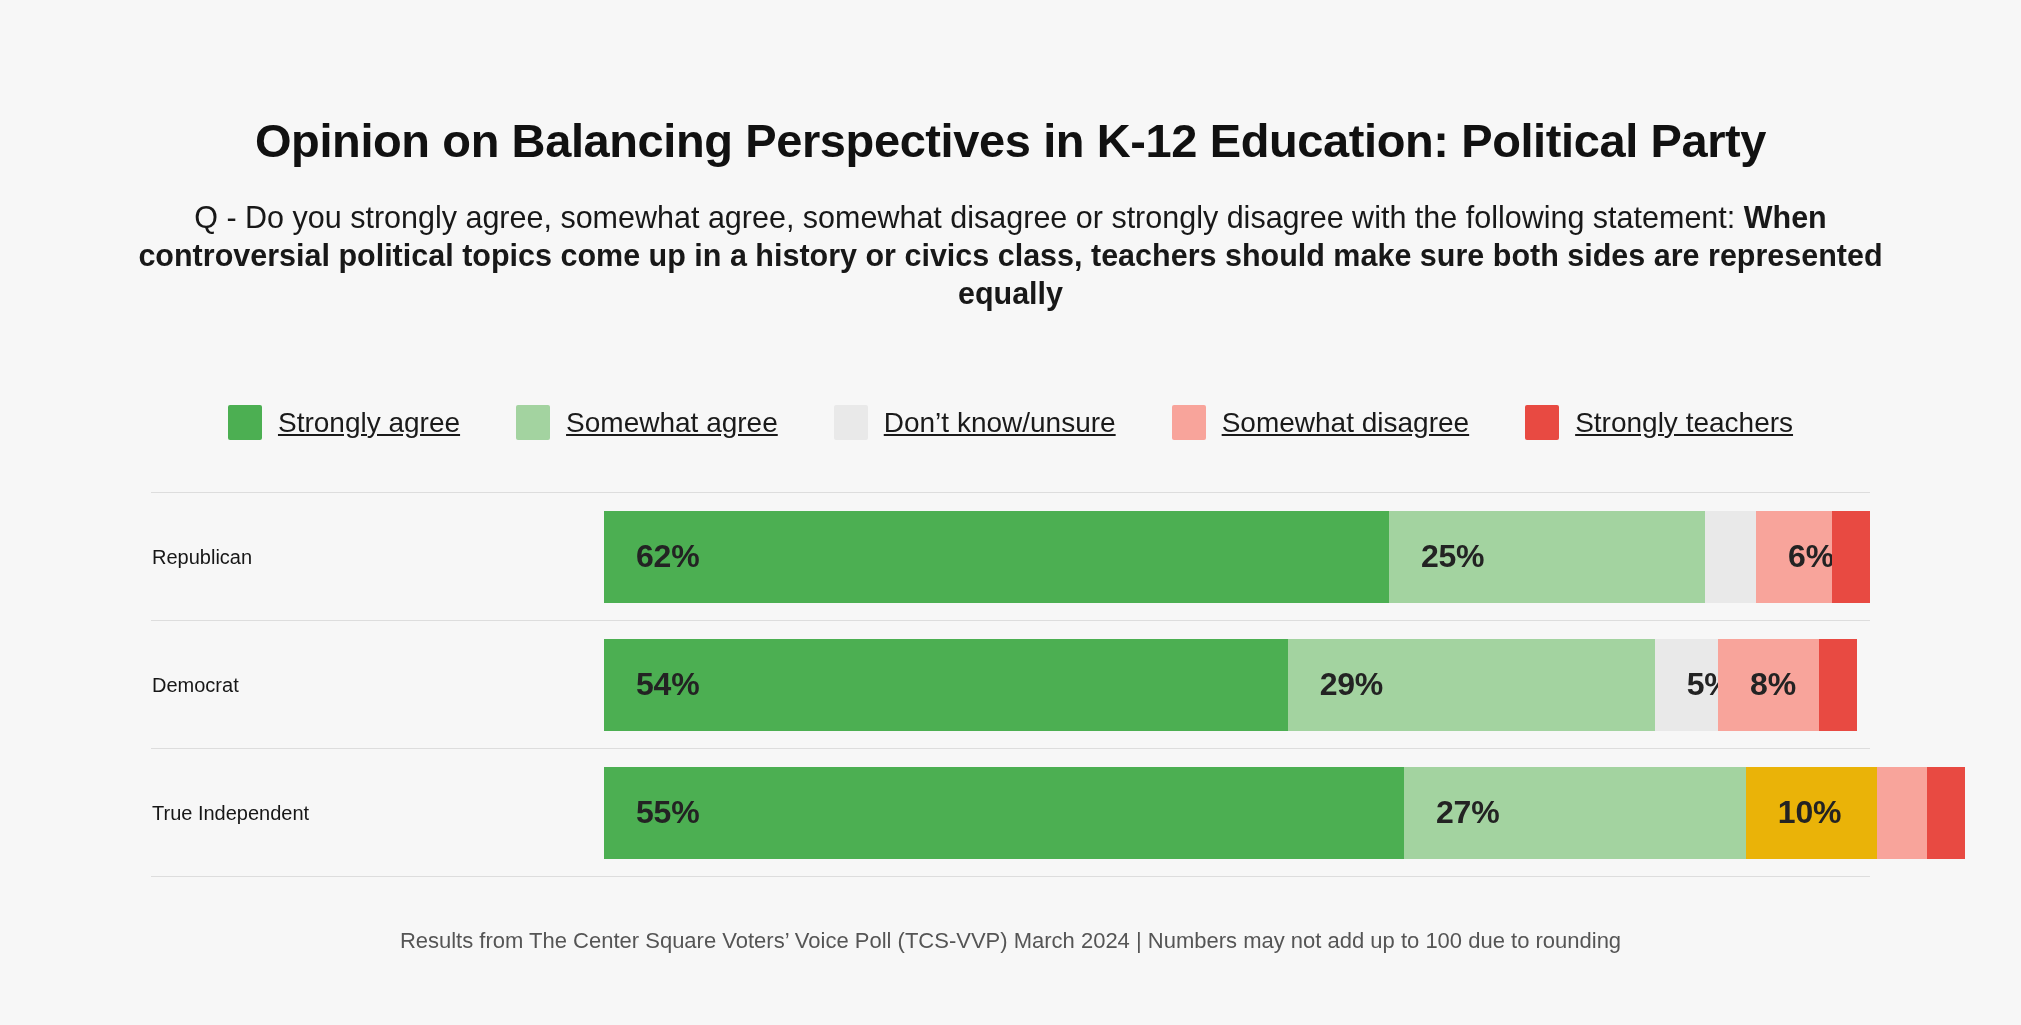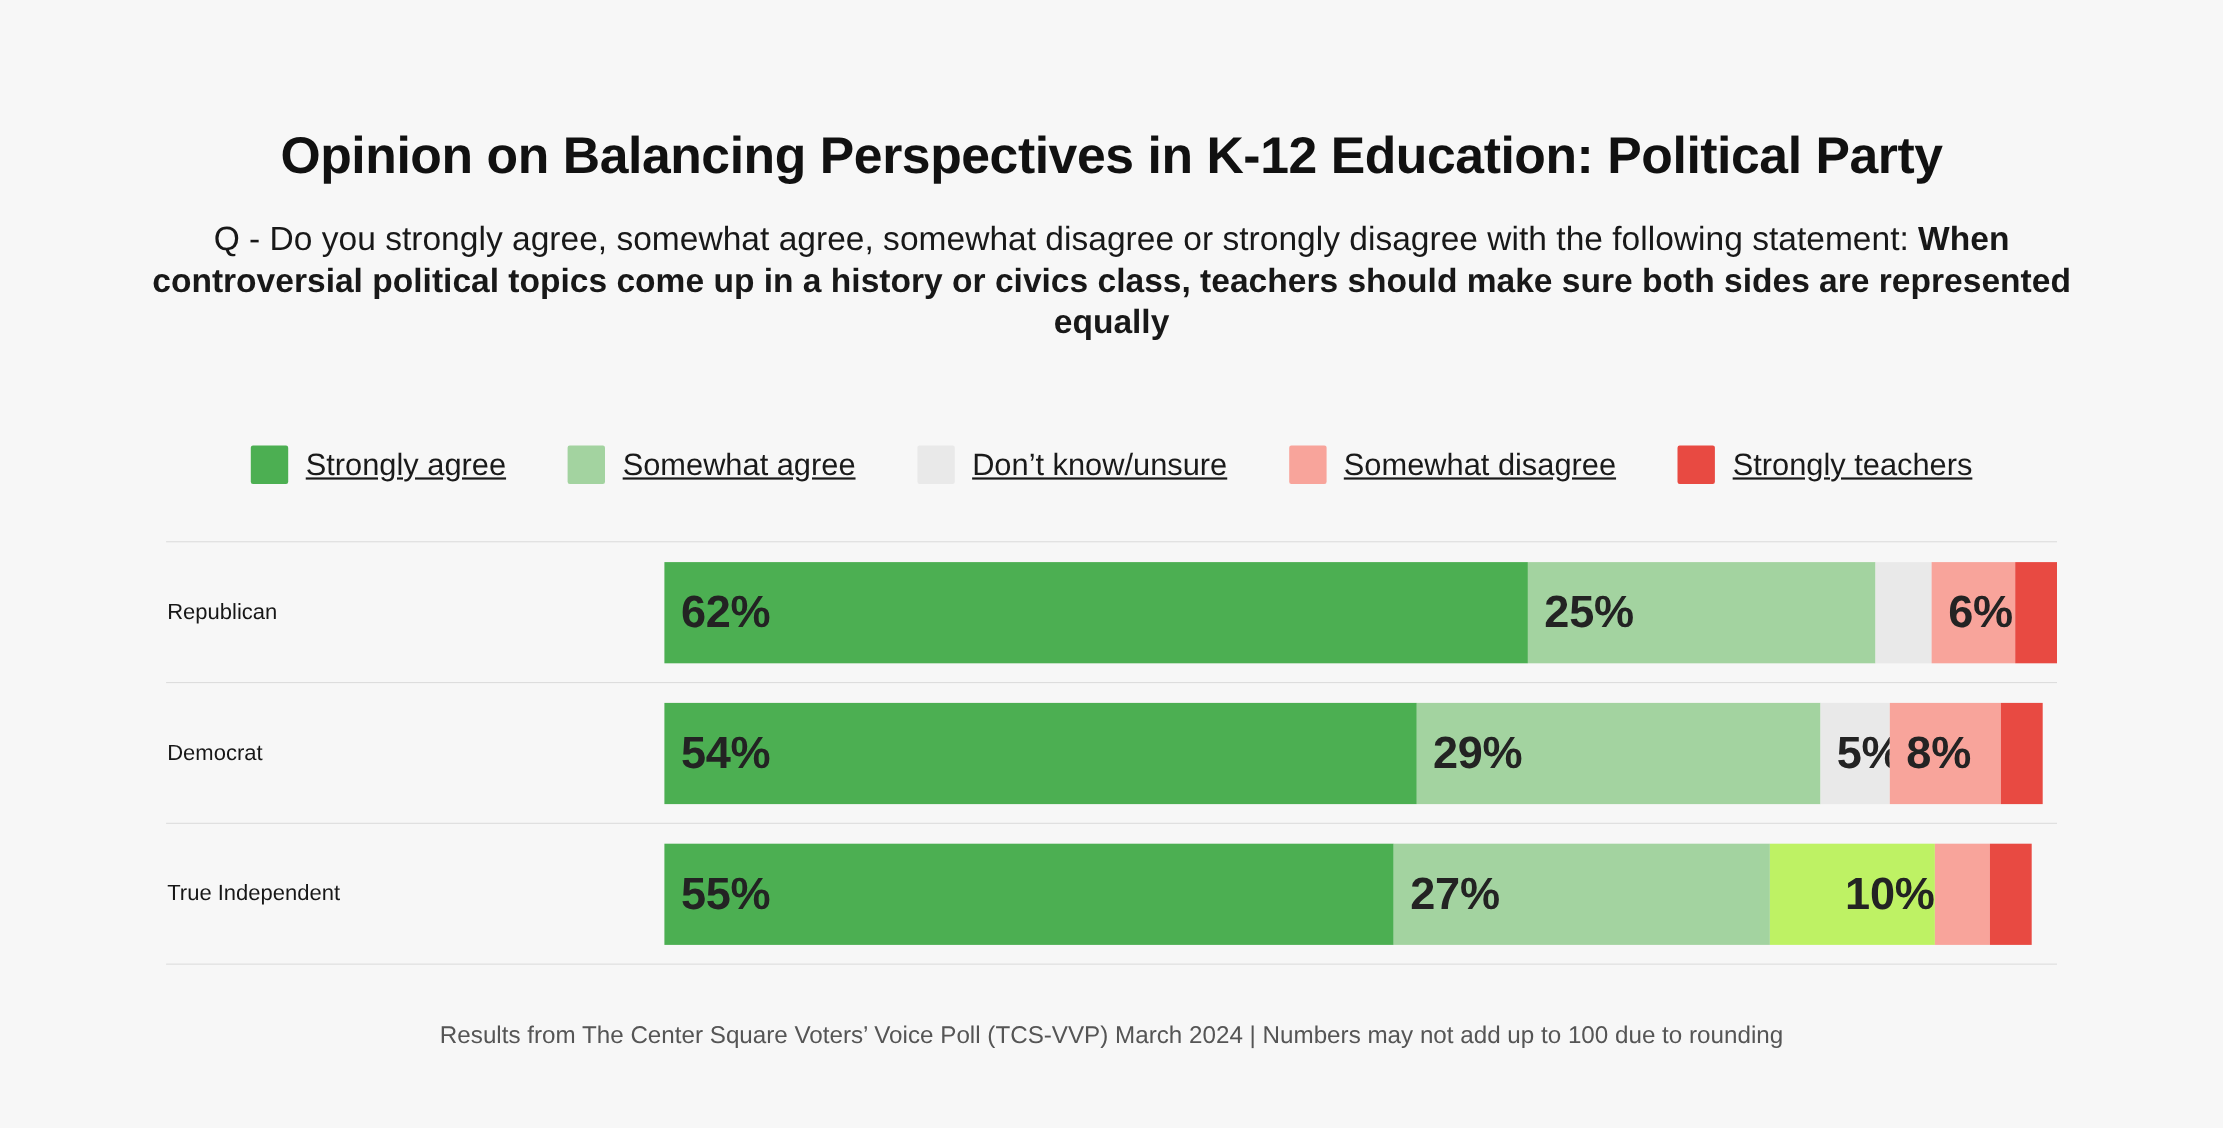--- a/index.html
+++ b/index.html
@@ -134,22 +134,22 @@
   }
   .seg {
     position: relative;
     display: flex;
     align-items: center;
     height: 92px;
     box-sizing: border-box;
     overflow: hidden;
   }
   .seg-value {
-    padding-left: 15px;
-    font-size: 41px;
+    padding-left: 32px;
+    font-size: 32px;
     font-weight: 700;
     color: #232323;
     white-space: nowrap;
     letter-spacing: -0.2px;
   }
 
   
   .footer {
     position: absolute;
     top: 928px;
@@ -236,27 +236,27 @@
           </div>
           <div class="seg" style="background: rgb(232, 74, 66); width: 37.98px;"></div>
         </div>
     </div>
 
     <div class="divider"></div>
 
     <div class="row">
       <span class="row-label">True Independent</span>
       <div class="bar-track">
-          <div class="seg" style="background: rgb(76, 175, 82); width: 663px;">
+          <div class="seg" style="background: rgb(76, 175, 82); width: 800px;">
             <span class="seg-value">55%</span>
           </div>
           <div class="seg" style="background: rgb(163, 211, 160); width: 341.82px;">
             <span class="seg-value">27%</span>
           </div>
-          <div class="seg" style="background: #bef264; width: 150px; justify-content: flex-end;">
+          <div class="seg" style="background: #eab308; width: 131px;">
             <span class="seg-value">10%</span>
           </div>
           <div class="seg" style="background: rgb(248, 164, 155); width: 50.64px;"></div>
           <div class="seg" style="background: rgb(232, 74, 66); width: 37.98px;"></div>
         </div>
     </div>
 
     <div class="divider"></div>
 
   </div>

